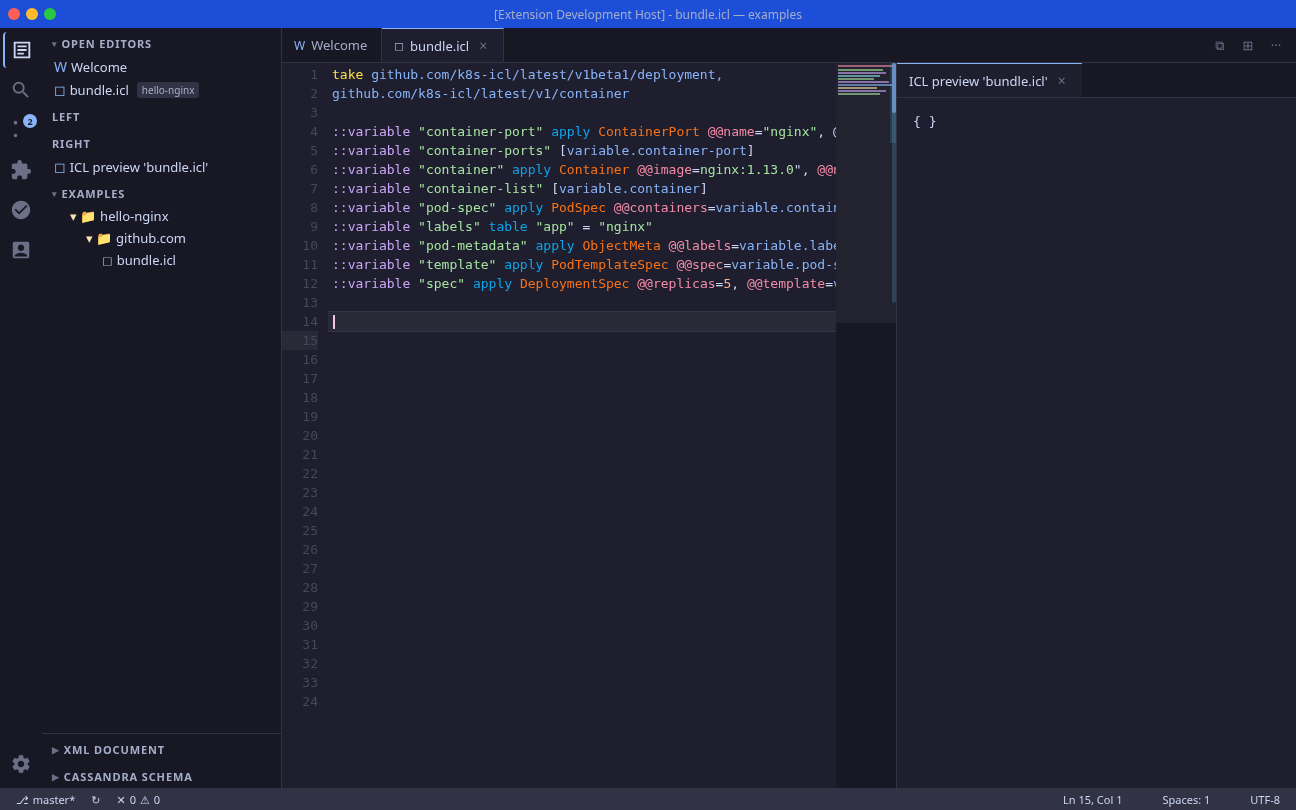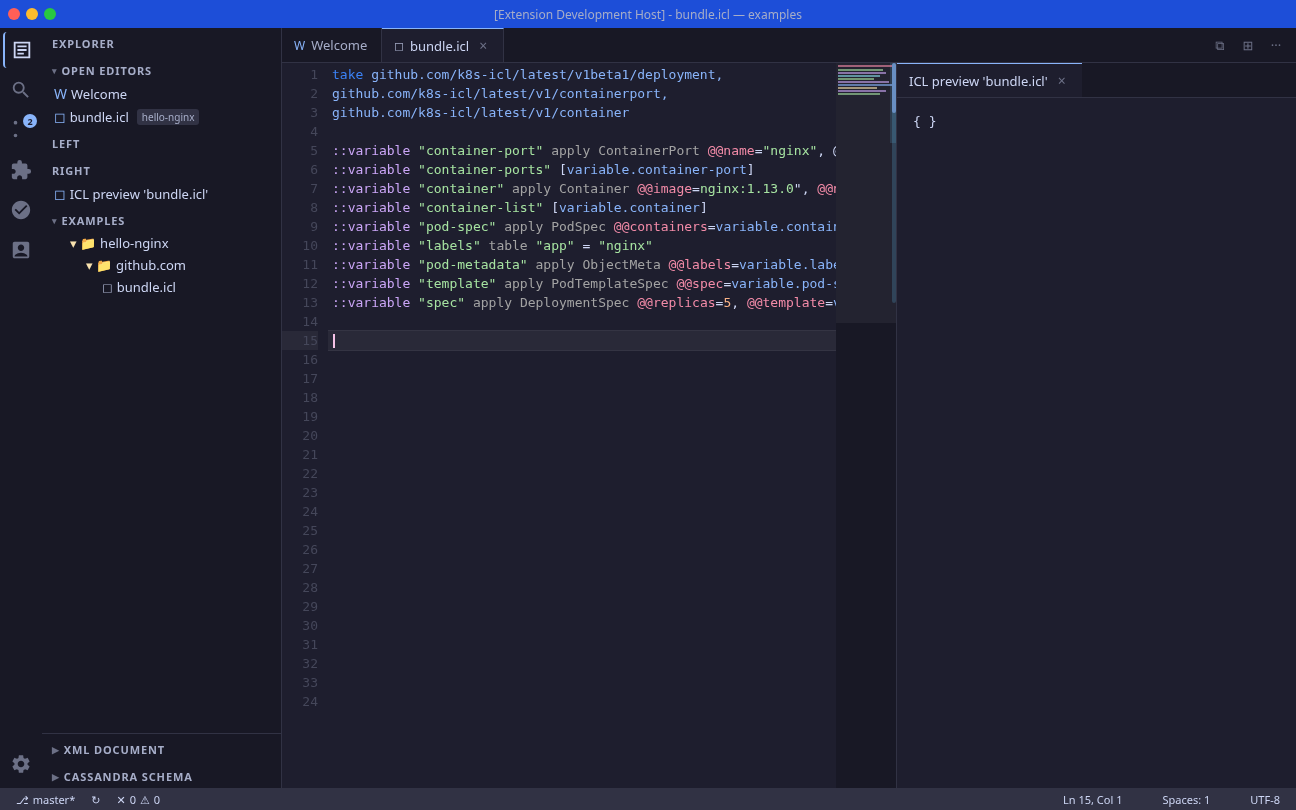--- a/index.html
+++ b/index.html
@@ -339,25 +339,25 @@
       cursor: pointer;
     }
     .status-right {
       margin-left: auto;
       display: flex;
       align-items: center;
       gap: 24px;
     }
 
     
-    .kw-take { color: #3b82f6; }
+    .kw-take { color: #fde047; }
     .kw-variable { color: #cba6f7; }
     .str { color: #a6e3a1; }
-    .kw-apply { color: #a3a3a3; }
-    .type { color: #a3a3a3; }
+    .kw-apply { color: #0ea5e9; }
+    .type { color: #f97316; }
     .param { color: #89b4fa; }
     .val { color: #a6e3a1; }
     .bracket { color: #cdd6f4; }
     .at { color: #f38ba8; }
     .url { color: #89b4fa; }
     .punct { color: #cdd6f4; }
     .num { color: #fab387; }
 
     .cursor {
       display: inline-block;
@@ -415,23 +415,20 @@
         </svg>
     </div>
     <div class="activity-item activity-bottom">
       <svg viewBox="0 0 24 24">
           <path d="M19.14 12.94c.04-.3.06-.61.06-.94 0-.32-.02-.64-.07-.94l2.03-1.58c.18-.14.23-.41.12-.61l-1.92-3.32c-.12-.22-.37-.29-.59-.22l-2.39.96c-.5-.38-1.03-.7-1.62-.94l-.36-2.54c-.04-.24-.24-.41-.48-.41h-3.84c-.24 0-.43.17-.47.41l-.36 2.54c-.59.24-1.13.57-1.62.94l-2.39-.96c-.22-.08-.47 0-.59.22L2.74 8.87c-.12.21-.08.47.12.61l2.03 1.58c-.05.3-.09.63-.09.94s.02.64.07.94l-2.03 1.58c-.18.14-.23.41-.12.61l1.92 3.32c.12.22.37.29.59.22l2.39-.96c.5.38 1.03.7 1.62.94l.36 2.54c.05.24.24.41.48.41h3.84c.24 0 .44-.17.47-.41l.36-2.54c.59-.24 1.13-.56 1.62-.94l2.39.96c.22.08.47 0 .59-.22l1.92-3.32c.12-.22.07-.47-.12-.61l-2.01-1.58zM12 15.6c-1.98 0-3.6-1.62-3.6-3.6s1.62-3.6 3.6-3.6 3.6 1.62 3.6 3.6-1.62 3.6-3.6 3.6z"></path>
         </svg>
     </div>
   </div>
 
   <div class="sidebar">
-    <div class="sidebar-section-header">
-      <span>EXPLORER</span>
-    </div>
 
     <div class="sidebar-section-header">
       <span class="arrow">▾</span>
       <span>OPEN EDITORS</span>
     </div>
     <div class="sidebar-item">
       <span class="icon" style="color:#89b4fa;">W</span>
       <span class="label">Welcome</span>
     </div>
     <div class="sidebar-item">
@@ -534,21 +531,20 @@
             <div>28</div>
             <div>29</div>
             <div>30</div>
           <div>31</div>
             <div>32</div>
             <div>33</div>
             <div>24</div>
         </div>
         <div class="code-content">
           <div class="code-line"><span class="kw-take">take</span> <span class="url">github.com/k8s-icl/latest/v1beta1/deployment,</span></div>
-          <div class="code-line">     <span class="url">github.com/k8s-icl/latest/v1/containerport,</span></div>
           <div class="code-line">     <span class="url">github.com/k8s-icl/latest/v1/container</span></div>
           <div class="code-line"></div>
           <div class="code-line"><span class="kw-variable">::variable</span> <span class="str">"container-port"</span> <span class="kw-apply">apply</span> <span class="type">ContainerPort</span> <span class="at">@@name</span><span class="punct">=</span><span class="str">"nginx"</span><span class="punct">, @@</span></div>
           <div class="code-line"><span class="kw-variable">::variable</span> <span class="str">"container-ports"</span> <span class="bracket">[</span><span class="param">variable.container-port</span><span class="bracket">]</span></div>
           <div class="code-line"><span class="kw-variable">::variable</span> <span class="str">"container"</span> <span class="kw-apply">apply</span> <span class="type">Container</span> <span class="at">@@image</span><span class="punct">=</span><span class="val">nginx:1.13.0</span><span class="punct">",</span> <span class="at">@@n</span></div>
           <div class="code-line"><span class="kw-variable">::variable</span> <span class="str">"container-list"</span> <span class="bracket">[</span><span class="param">variable.container</span><span class="bracket">]</span></div>
           <div class="code-line"><span class="kw-variable">::variable</span> <span class="str">"pod-spec"</span> <span class="kw-apply">apply</span> <span class="type">PodSpec</span> <span class="at">@@containers</span><span class="punct">=</span><span class="param">variable.containe</span></div>
           <div class="code-line"><span class="kw-variable">::variable</span> <span class="str">"labels"</span> <span class="kw-apply">table</span> <span class="str">"app"</span> <span class="punct">= </span><span class="str">"nginx"</span></div>
           <div class="code-line"><span class="kw-variable">::variable</span> <span class="str">"pod-metadata"</span> <span class="kw-apply">apply</span> <span class="type">ObjectMeta</span> <span class="at">@@labels</span><span class="punct">=</span><span class="param">variable.label</span></div>
           <div class="code-line"><span class="kw-variable">::variable</span> <span class="str">"template"</span> <span class="kw-apply">apply</span> <span class="type">PodTemplateSpec</span> <span class="at">@@spec</span><span class="punct">=</span><span class="param">variable.pod-sp</span></div>

